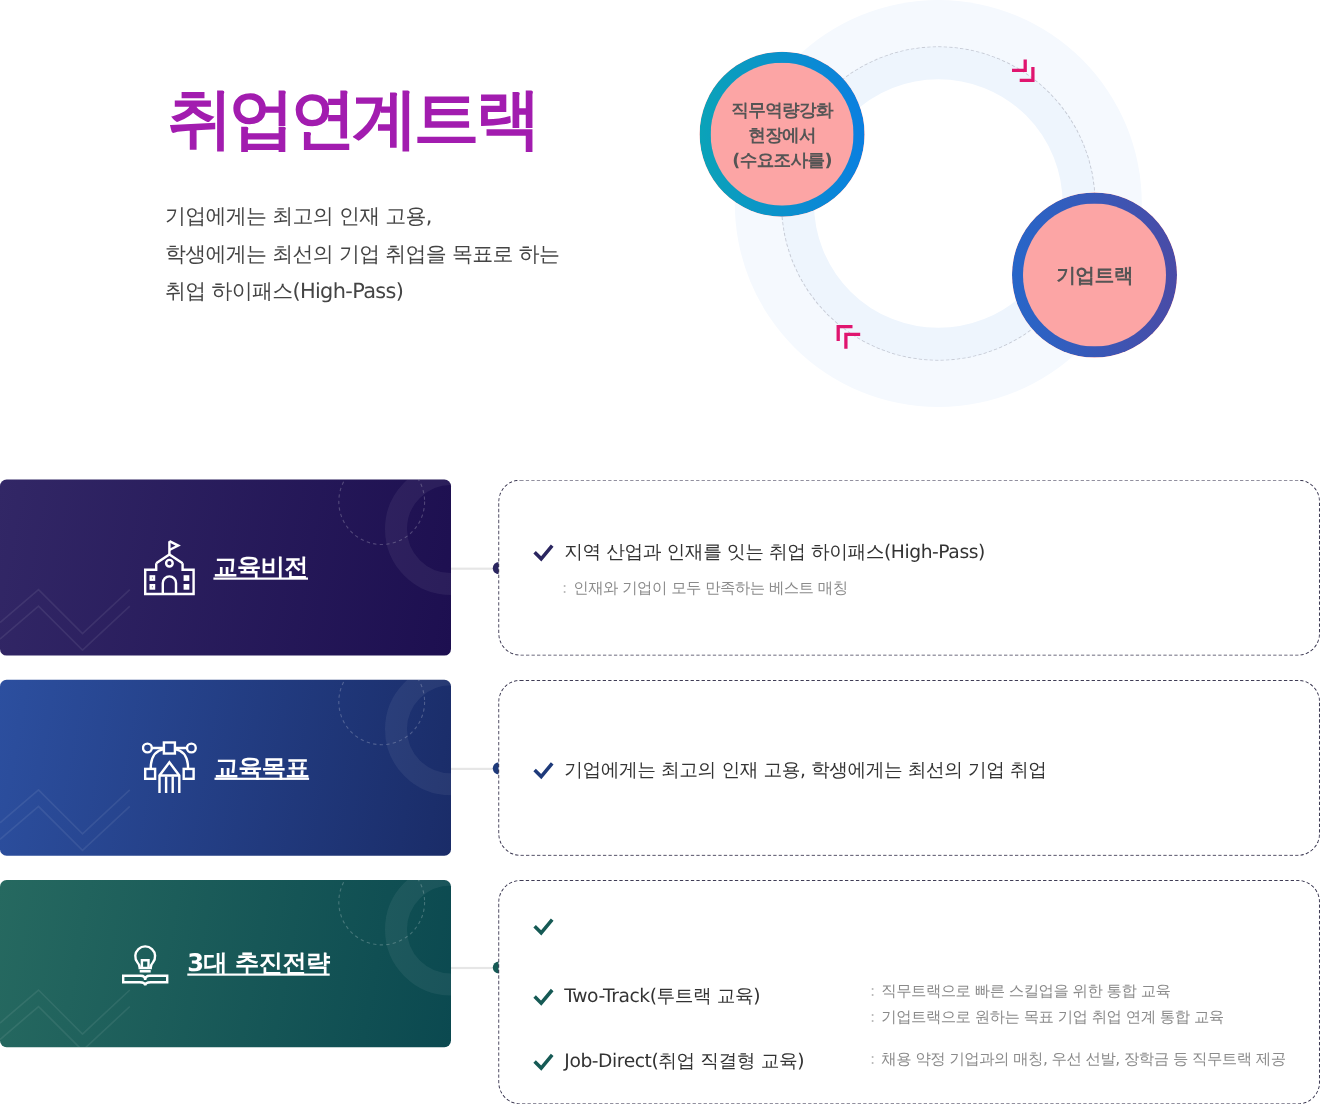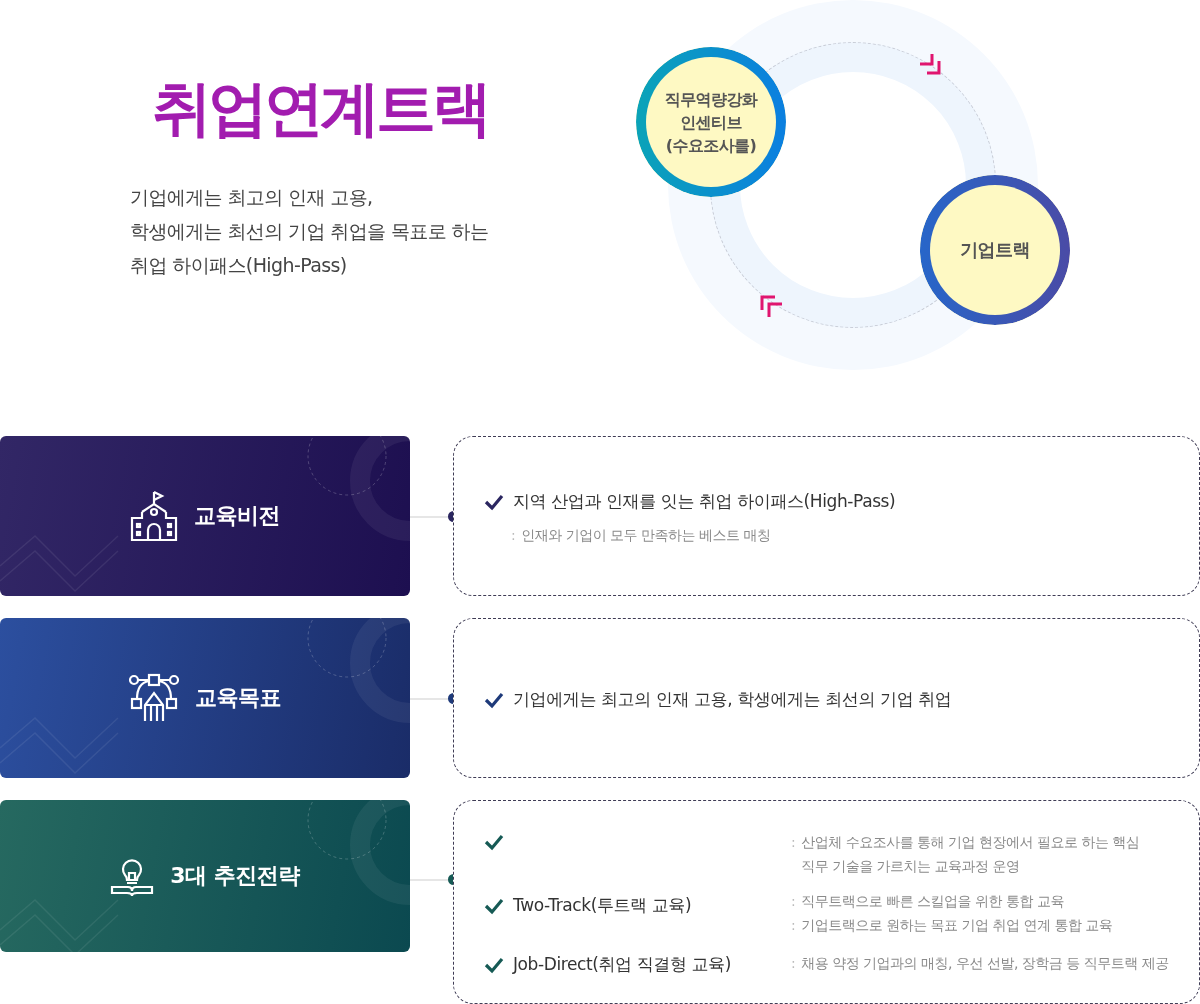--- a/index.html
+++ b/index.html
@@ -9,37 +9,37 @@
   
   .hero-title {
     position: absolute; left: 128px; top: 68px;
     font-size: 60px; font-weight: bold; color: #a21caf;
     letter-spacing: -4px; line-height: 80px; margin-left: 24px;
   }
   .hero-desc {
     position: absolute; left: 130px; top: 180px;
     font-size: 19px; line-height: 34px; color: #444; letter-spacing: -0.6px;
   }
-  .hero-desc div { white-space: nowrap; }
+  .hero-desc div { white-space: nowrap; margin-left: 20px; }
 
   .cycle { position: absolute; left: 620px; top: 0; width: 480px; height: 380px; }
   .halo {
     position: absolute; left: 48px; top: 0; width: 370px; height: 370px;
     border-radius: 50%; background: #f5f9fe;
   }
   .ring {
     position: absolute; left: 90px; top: 42px; width: 286px; height: 286px;
     border-radius: 50%; border: 30px solid #eef5fd; background: #fff;
   }
   .dash-ring {
     position: absolute; left: 90px; top: 42px; width: 286px; height: 286px;
     border-radius: 50%; border: 1px dashed #c8ccd6;
   }
   .node {
-    position: absolute; border-radius: 50%; background: #fef9c3;
+    position: absolute; border-radius: 50%; background: #fca5a5;
     display: flex; align-items: center; justify-content: center; text-align: center;
     font-weight: bold; color: #555; letter-spacing: -0.6px;
   }
   .node::before {
     content: ""; position: absolute; inset: 0; border-radius: 50%; padding: 10px;
     -webkit-mask: linear-gradient(#000 0 0) content-box, linear-gradient(#000 0 0);
     -webkit-mask-composite: xor; mask-composite: exclude;
   }
   .node-a { left: 16px; top: 47px; width: 150px; height: 150px; font-size: 16px; line-height: 23px; }
   .node-a::before { background: linear-gradient(90deg, #0ba3b8, #0b7fe0); }
@@ -49,21 +49,21 @@
   .arrow { position: absolute; }
 
   
   .row { position: absolute; left: 0; width: 1200px; }
   .card {
     position: absolute; left: 0; top: 0; width: 410px; border-radius: 6px; overflow: hidden;
     display: flex; align-items: center; justify-content: center; gap: 14px;
     color: #fff; font-size: 22px; font-weight: bold; letter-spacing: -0.5px;
   }
   .card .deco { position: absolute; inset: 0; pointer-events: none; }
-  .card .content { position: relative; display: flex; align-items: center; gap: 16px; }
+  .card .content { position: relative; display: flex; align-items: center; gap: 16px; text-decoration: underline; }
   .card-1 { background: linear-gradient(100deg, #322766 0%, #1d0f50 100%); }
   .card-2 { background: linear-gradient(100deg, #2c4f9f 0%, #1a2c68 100%); }
   .card-3 { background: linear-gradient(100deg, #266960 0%, #0b4950 100%); }
 
   .connector { position: absolute; left: 410px; height: 2px; width: 40px; background: #e6e6e6; }
   .dot { position: absolute; left: 448px; width: 11px; height: 11px; border-radius: 50%; }
 
   .box {
     position: absolute; left: 453px; width: 747px; border: 1px dashed #3f3c55;
     border-radius: 20px; background: #fff;
@@ -94,21 +94,21 @@
     <path d="M9 21 H21 V9" fill="none" stroke="#e0156f" stroke-width="3"></path>
   </svg>
   <svg class="arrow" style="left:138px;top:293px" width="26" height="26" viewBox="0 0 26 26">
     <path d="M4 17 V4 H17" fill="none" stroke="#e0156f" stroke-width="3"></path>
     <path d="M11 24 V11 H24" fill="none" stroke="#e0156f" stroke-width="3"></path>
   </svg>
 
   <div class="node node-a">
     <span>
       <span>직무역량강화</span><br>
-      <span>인센티브</span><br>
+      <span>현장에서</span><br>
       <span>(수요조사를)</span>
     </span>
   </div>
   <div class="node node-b">
     <span>기업트랙</span>
   </div>
 </div>
 
 <div class="row" style="top:436px;height:160px">
   <div class="card card-1" style="height:160px">
@@ -213,24 +213,20 @@
     </div>
   </div>
   <div class="connector" style="top:79px"></div>
   <div class="dot" style="top:74px;background:#165a55"></div>
   <div class="box" style="top:0;height:204px">
     <div class="item" style="top:31px">
       <svg class="check" viewBox="0 0 20 20">
           <path d="M2 10 L8 16 L18 4" fill="none" stroke="#165a55" stroke-width="3.2"></path>
         </svg>
     </div>
-    <div class="sub" style="left:337px;top:29px">
-      <span class="colon">:</span><span>산업체 수요조사를 통해 기업 현장에서 필요로 하는 핵심</span><br>
-      <span class="colon" style="visibility:hidden">:</span><span>직무 기술을 가르치는 교육과정 운영</span>
-    </div>
 
     <div class="item" style="top:93px">
       <svg class="check" viewBox="0 0 20 20">
           <path d="M2 10 L8 16 L18 4" fill="none" stroke="#165a55" stroke-width="3.2"></path>
         </svg>
       <span class="item-text">Two-Track(투트랙 교육)</span>
     </div>
     <div class="sub" style="left:337px;top:88px">
       <span class="colon">:</span><span>직무트랙으로 빠른 스킬업을 위한 통합 교육</span><br>
       <span class="colon">:</span><span>기업트랙으로 원하는  목표 기업 취업 연계 통합 교육</span>

